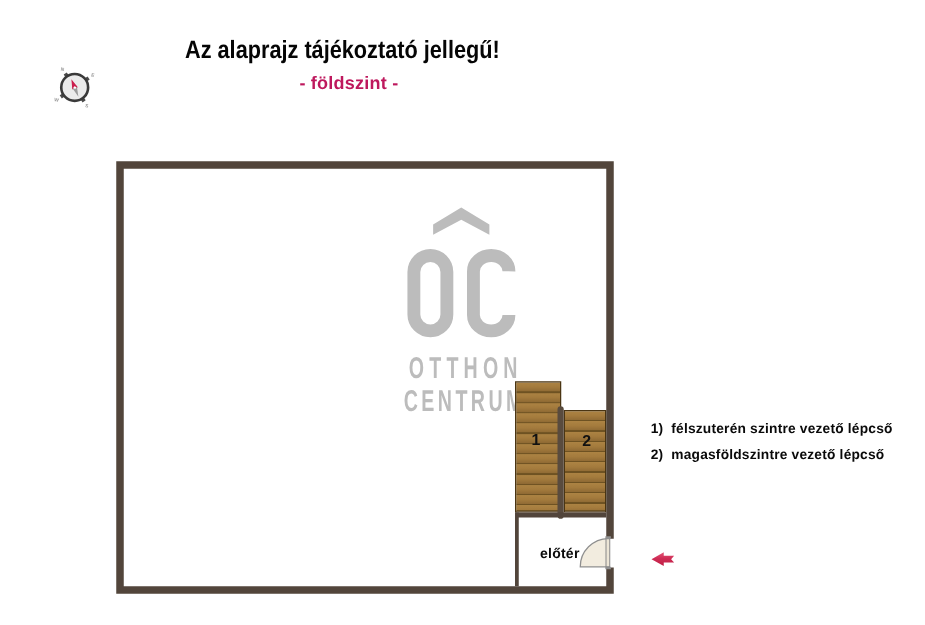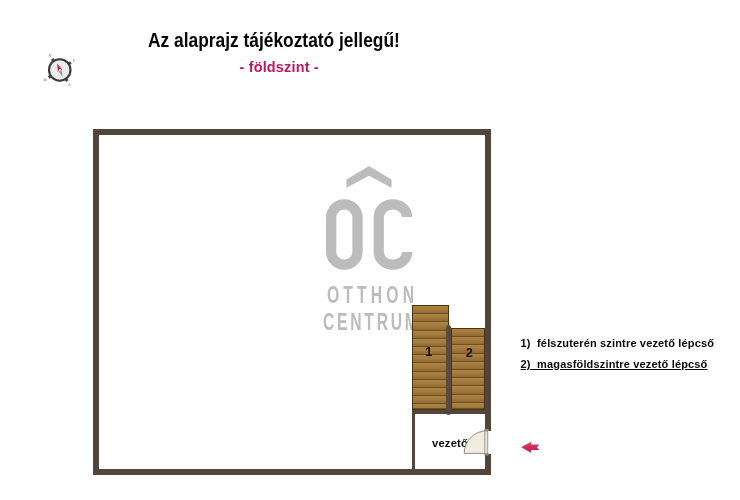--- a/index.html
+++ b/index.html
@@ -30,21 +30,21 @@
   .num{font-size:12.7px;font-weight:bold;color:#111;line-height:1;}
   #n1{left:425.3px;top:345.6px;}
   #n2{left:465.8px;top:347px;}
   #ewallTop{left:411.7px;top:410.2px;width:73.3px;height:3.8px;background:#52453b;}
   #ewallLeft{left:411.7px;top:410.2px;width:3.7px;height:59.2px;background:#52453b;}
   #eloter{left:432px;top:437.9px;letter-spacing:0.2px;font-size:11.2px;font-weight:bold;color:#0a0a0a;line-height:1;}
   #doorgap{left:483px;top:430.6px;width:9px;height:23.8px;background:#ffffff;}
   .legend{font-size:11px;font-weight:bold;color:#0a0a0a;line-height:1;white-space:nowrap;
           letter-spacing:0.16px;}
   #leg1{left:520.5px;top:337.6px;}
-  #leg2{left:520.5px;top:358.6px;text-decoration:underline;}
+  #leg2{left:520.5px;top:358.6px;}
 </style>
 </head>
 <body>
   <div class="abs" id="title">Az alaprajz tájékoztató jellegű!</div>
   <div class="abs" id="subtitle">- földszint -</div>
 
   <svg class="abs" style="left:40px;top:48px" width="46" height="46" viewBox="0 0 46 46">
     <g transform="rotate(11 19.75 21.95)">
       <g fill="#4a4a4a">
         <rect x="9.8" y="12.0" width="3" height="3" transform="rotate(45 11.26 13.46)"></rect>
@@ -81,21 +81,21 @@
 
   <div class="abs stair" id="flight1"></div>
   <div class="abs stair" id="flight2"></div>
   <div class="abs" id="divider"></div>
   <div class="abs num" id="n1">1</div>
   <div class="abs num" id="n2">2</div>
 
   <div class="abs" id="ewallTop"></div>
   <div class="abs" id="ewallLeft"></div>
   <div class="abs" id="doorgap"></div>
-  <div class="abs" id="eloter">vezető</div>
+  <div class="abs" id="eloter">előtér</div>
 
   <svg class="abs" style="left:460px;top:425px" width="35" height="33" viewBox="0 0 35 33">
     <path d="M 4.2 28.4 A 22.6 22.6 0 0 1 26.8 5.8 L 26.8 28.4 Z" fill="#f2ecdf" stroke="#8f8f8f" stroke-width="1"></path>
     <rect x="24.3" y="4.0" width="4.4" height="2.0" fill="#909090"></rect>
     <rect x="24.3" y="28.4" width="4.4" height="2.0" fill="#909090"></rect>
     <rect x="24.8" y="6" width="3" height="22.4" fill="#ece5d6" stroke="#888888" stroke-width="0.8"></rect>
   </svg>
 
   <div class="abs legend" id="leg1">1)&nbsp; félszuterén szintre vezető lépcső</div>
   <div class="abs legend" id="leg2">2)&nbsp; magasföldszintre vezető lépcső</div>

